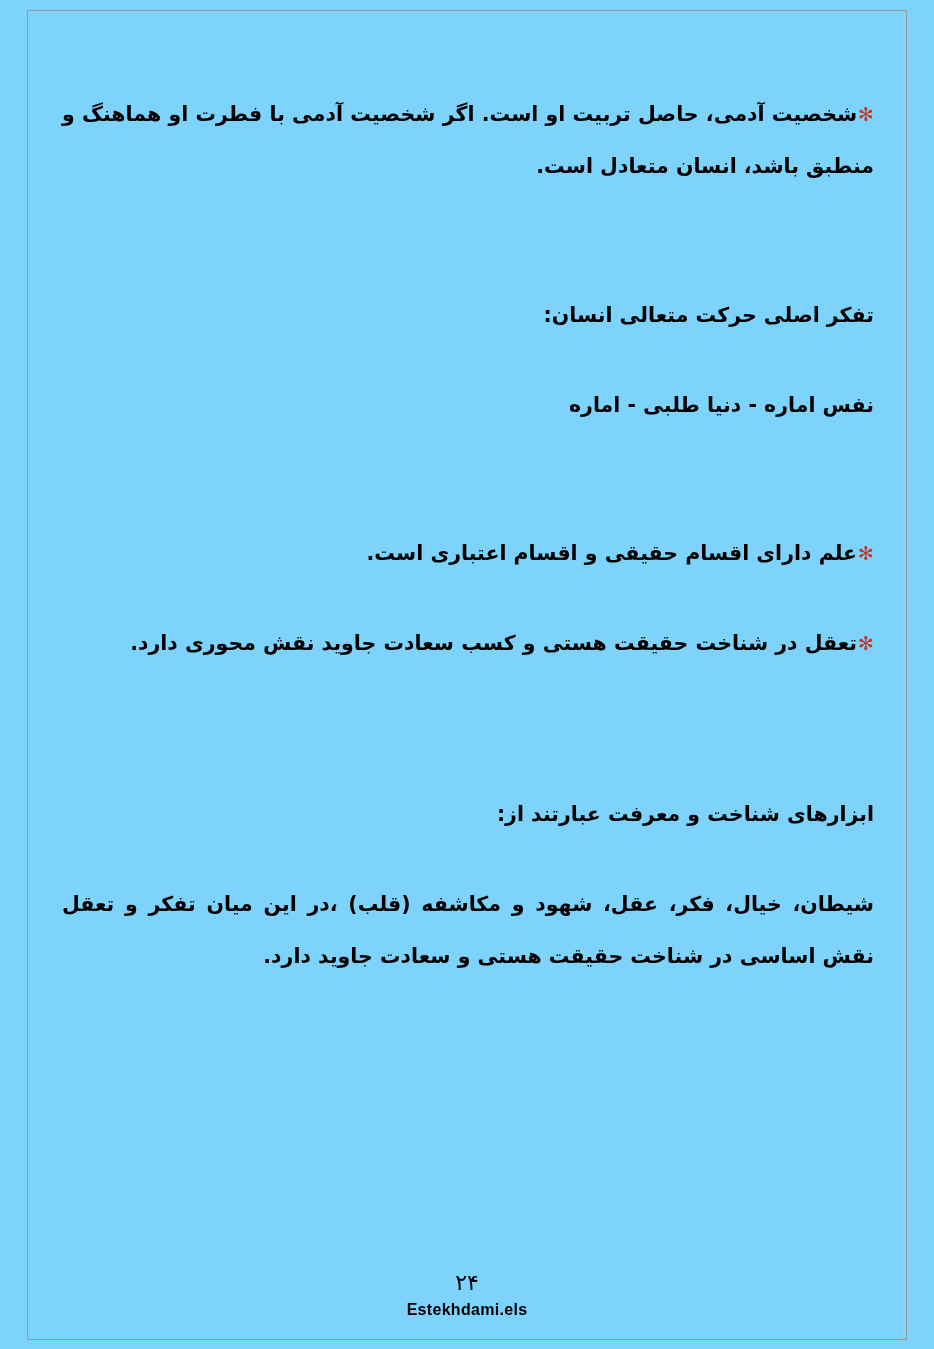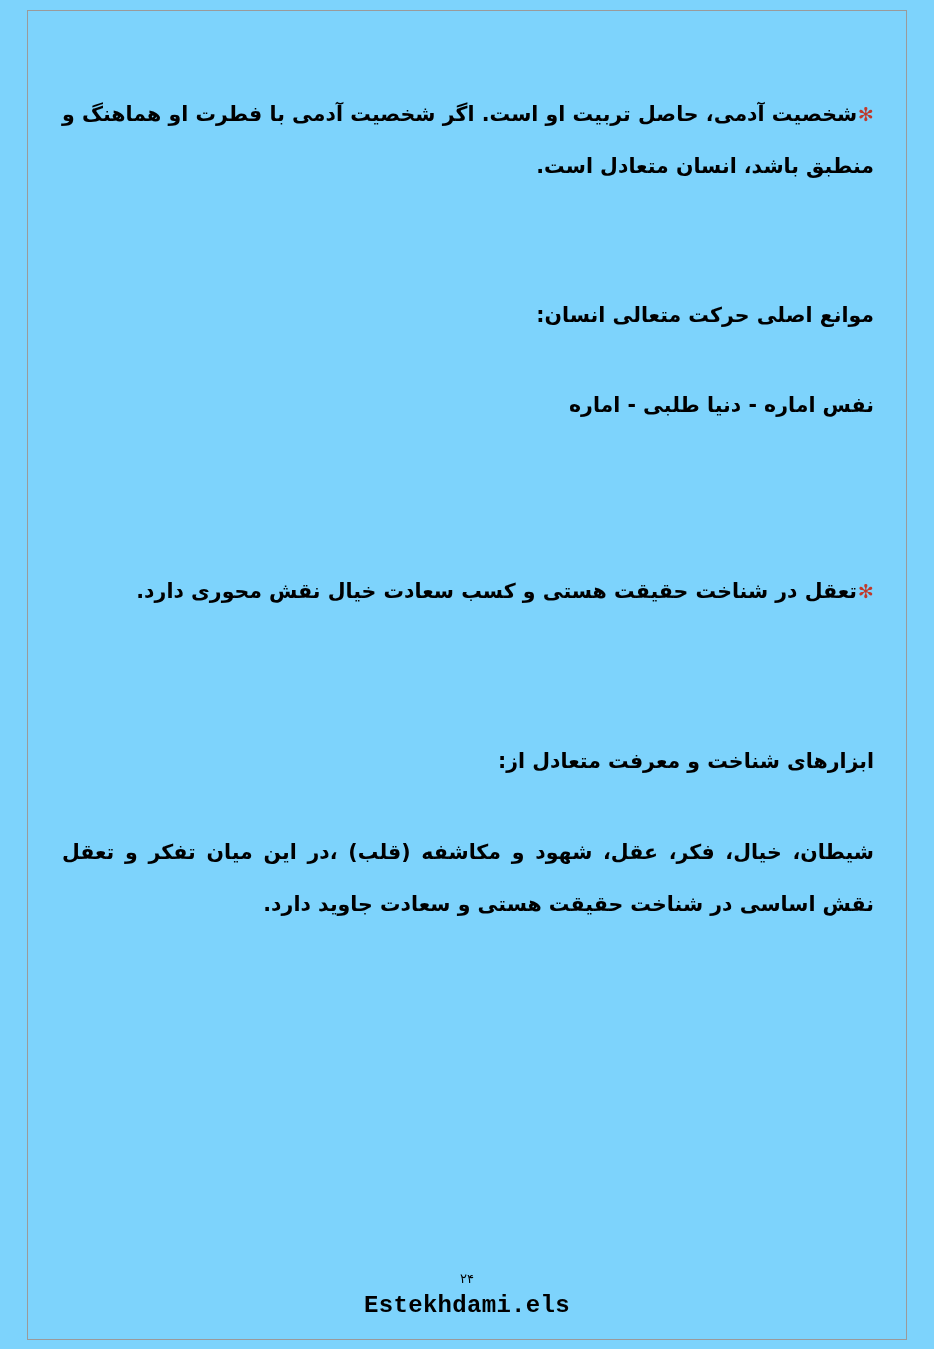--- a/index.html
+++ b/index.html
@@ -60,28 +60,28 @@
 
   .footer {
     position: absolute;
     left: 0;
     right: 0;
     bottom: 30px;
     text-align: center;
   }
   .page-number {
     font-family: "DejaVu Sans", sans-serif;
-    font-size: 13px;
+    font-size: 22px;
     color: #000000;
     direction: rtl;
     margin-bottom: 6px;
   }
   .site-mark {
-    font-family: Liberation Mono, monospace;
-    font-size: 24px;
+    font-family: Liberation Sans, sans-serif;
+    font-size: 16px;
     font-weight: bold;
     color: #000000;
     letter-spacing: 0.3px;
   }
 </style>
 </head>
 <body>
 
 <div class="page">
 
@@ -89,42 +89,45 @@
 
   <div class="content">
 
     <p class="para" style="padding-right:0;">
       <span class="bullet">✻</span><span>شخصیت آدمی، حاصل تربیت او است. اگر شخصیت آدمی با فطرت او هماهنگ و منطبق باشد، انسان متعادل است.</span>
     </p>
 
     <div class="spacer-lg"></div>
 
     <p class="para" style="text-align-last:right; padding-left:60px;">
-      <span>موانع اصلی حرکت متعالی انسان:</span>
+      <span>تفکر اصلی حرکت متعالی انسان:</span>
     </p>
 
     <div class="spacer-sm"></div>
 
     <p class="para" style="text-align-last:right; padding-left:60px;">
       <span>نفس اماره - دنیا طلبی - اماره</span>
     </p>
 
     <div class="spacer-lg"></div>
 
+    <p class="para" style="text-align-last:right; padding-left:10px;">
+      <span class="bullet">✻</span><span>علم دارای اقسام حقیقی و اقسام اعتباری است.</span>
+    </p>
 
     <div class="spacer-sm"></div>
 
     <p class="para">
-      <span class="bullet">✻</span><span>تعقل در شناخت حقیقت هستی و کسب سعادت خیال نقش محوری دارد.</span>
+      <span class="bullet">✻</span><span>تعقل در شناخت حقیقت هستی و کسب سعادت جاوید نقش محوری دارد.</span>
     </p>
 
     <div class="spacer-xl"></div>
 
     <p class="para" style="text-align-last:right; padding-left:30px;">
-      <span>ابزارهای شناخت و معرفت متعادل از:</span>
+      <span>ابزارهای شناخت و معرفت عبارتند از:</span>
     </p>
 
     <div class="spacer-sm"></div>
 
     <p class="para">
       <span>شیطان، خیال، فکر، عقل، شهود و مکاشفه (قلب) ،در این میان تفکر و تعقل نقش اساسی در شناخت حقیقت هستی و سعادت جاوید دارد.</span>
     </p>
 
   </div>
 

